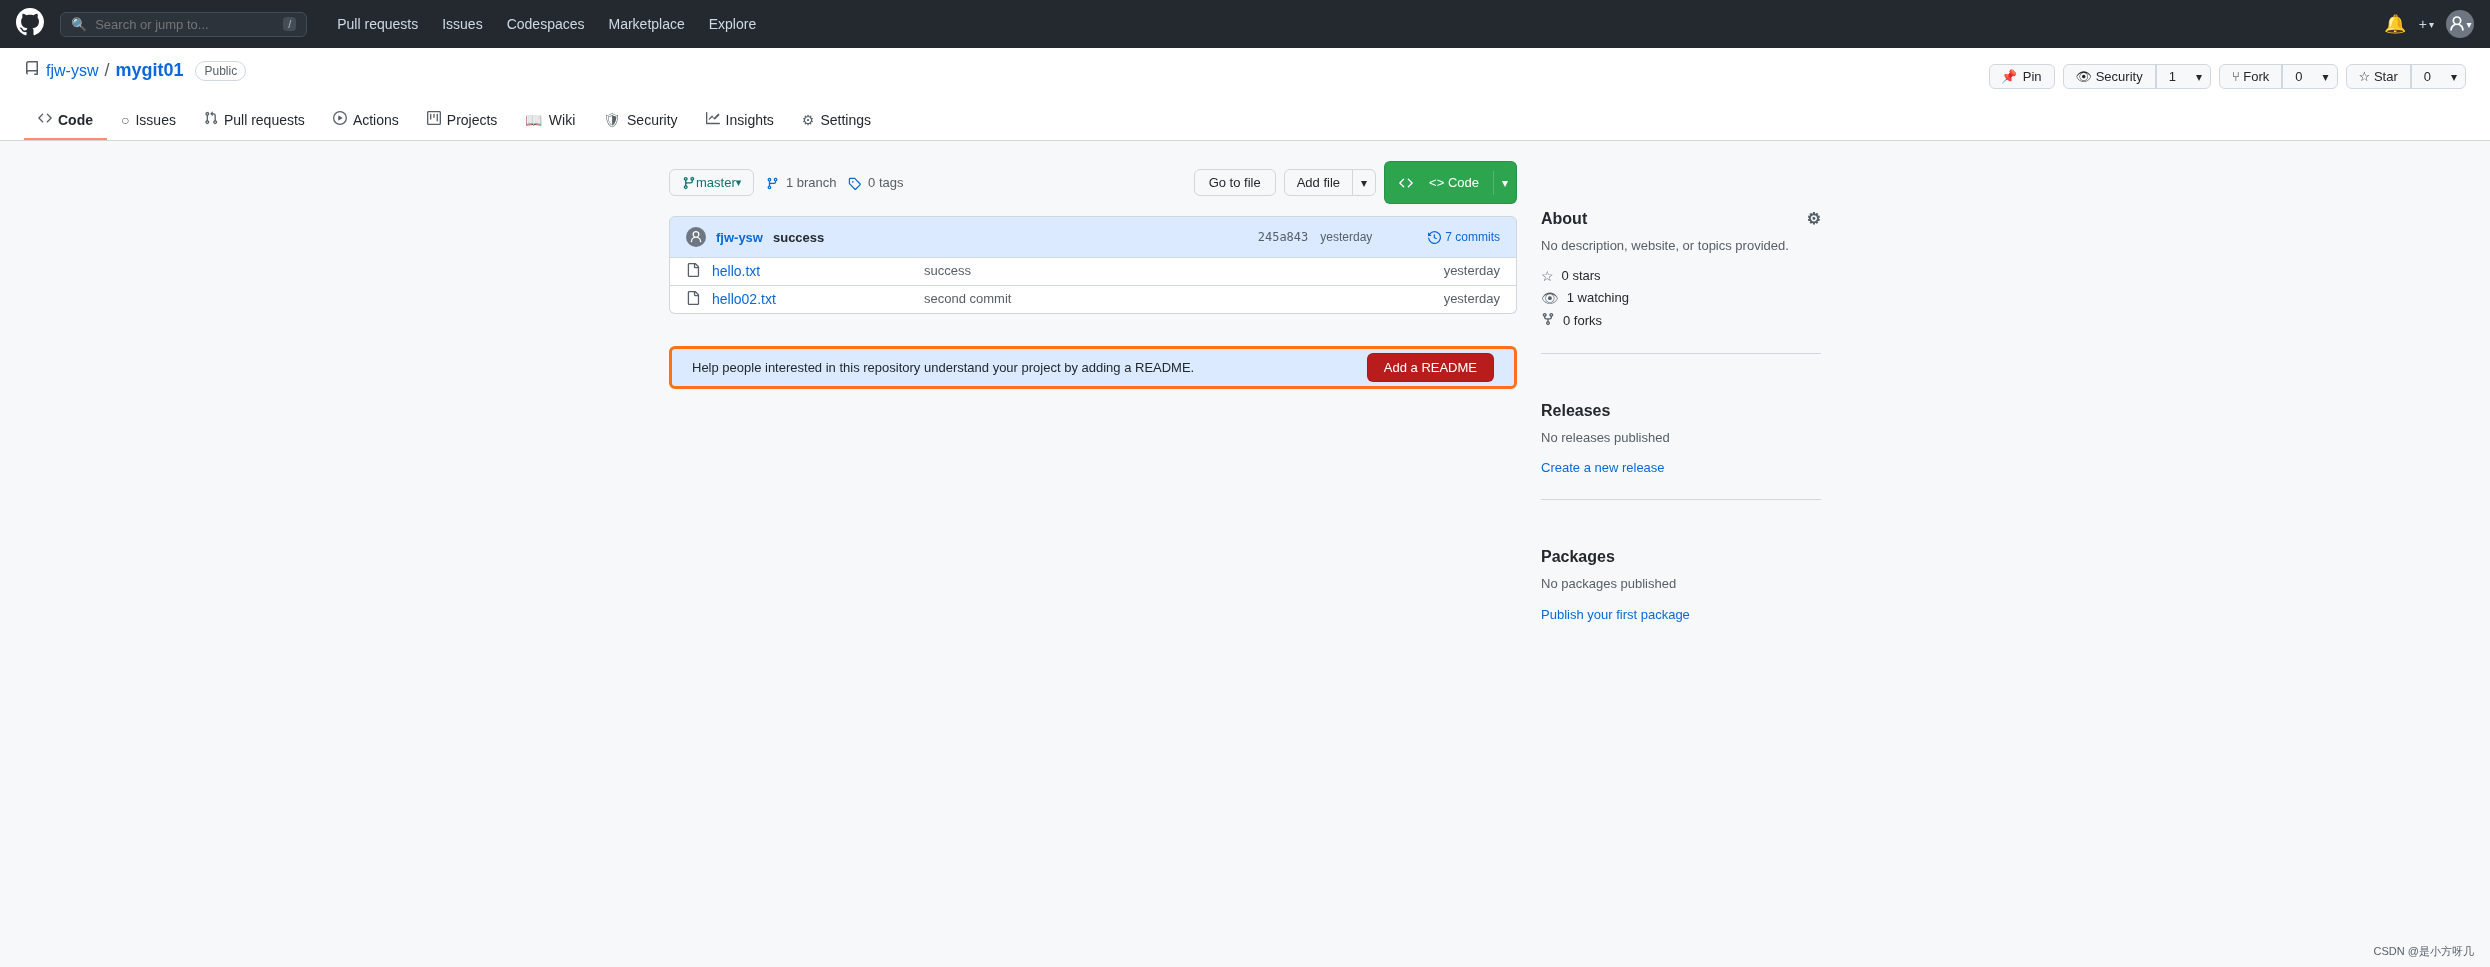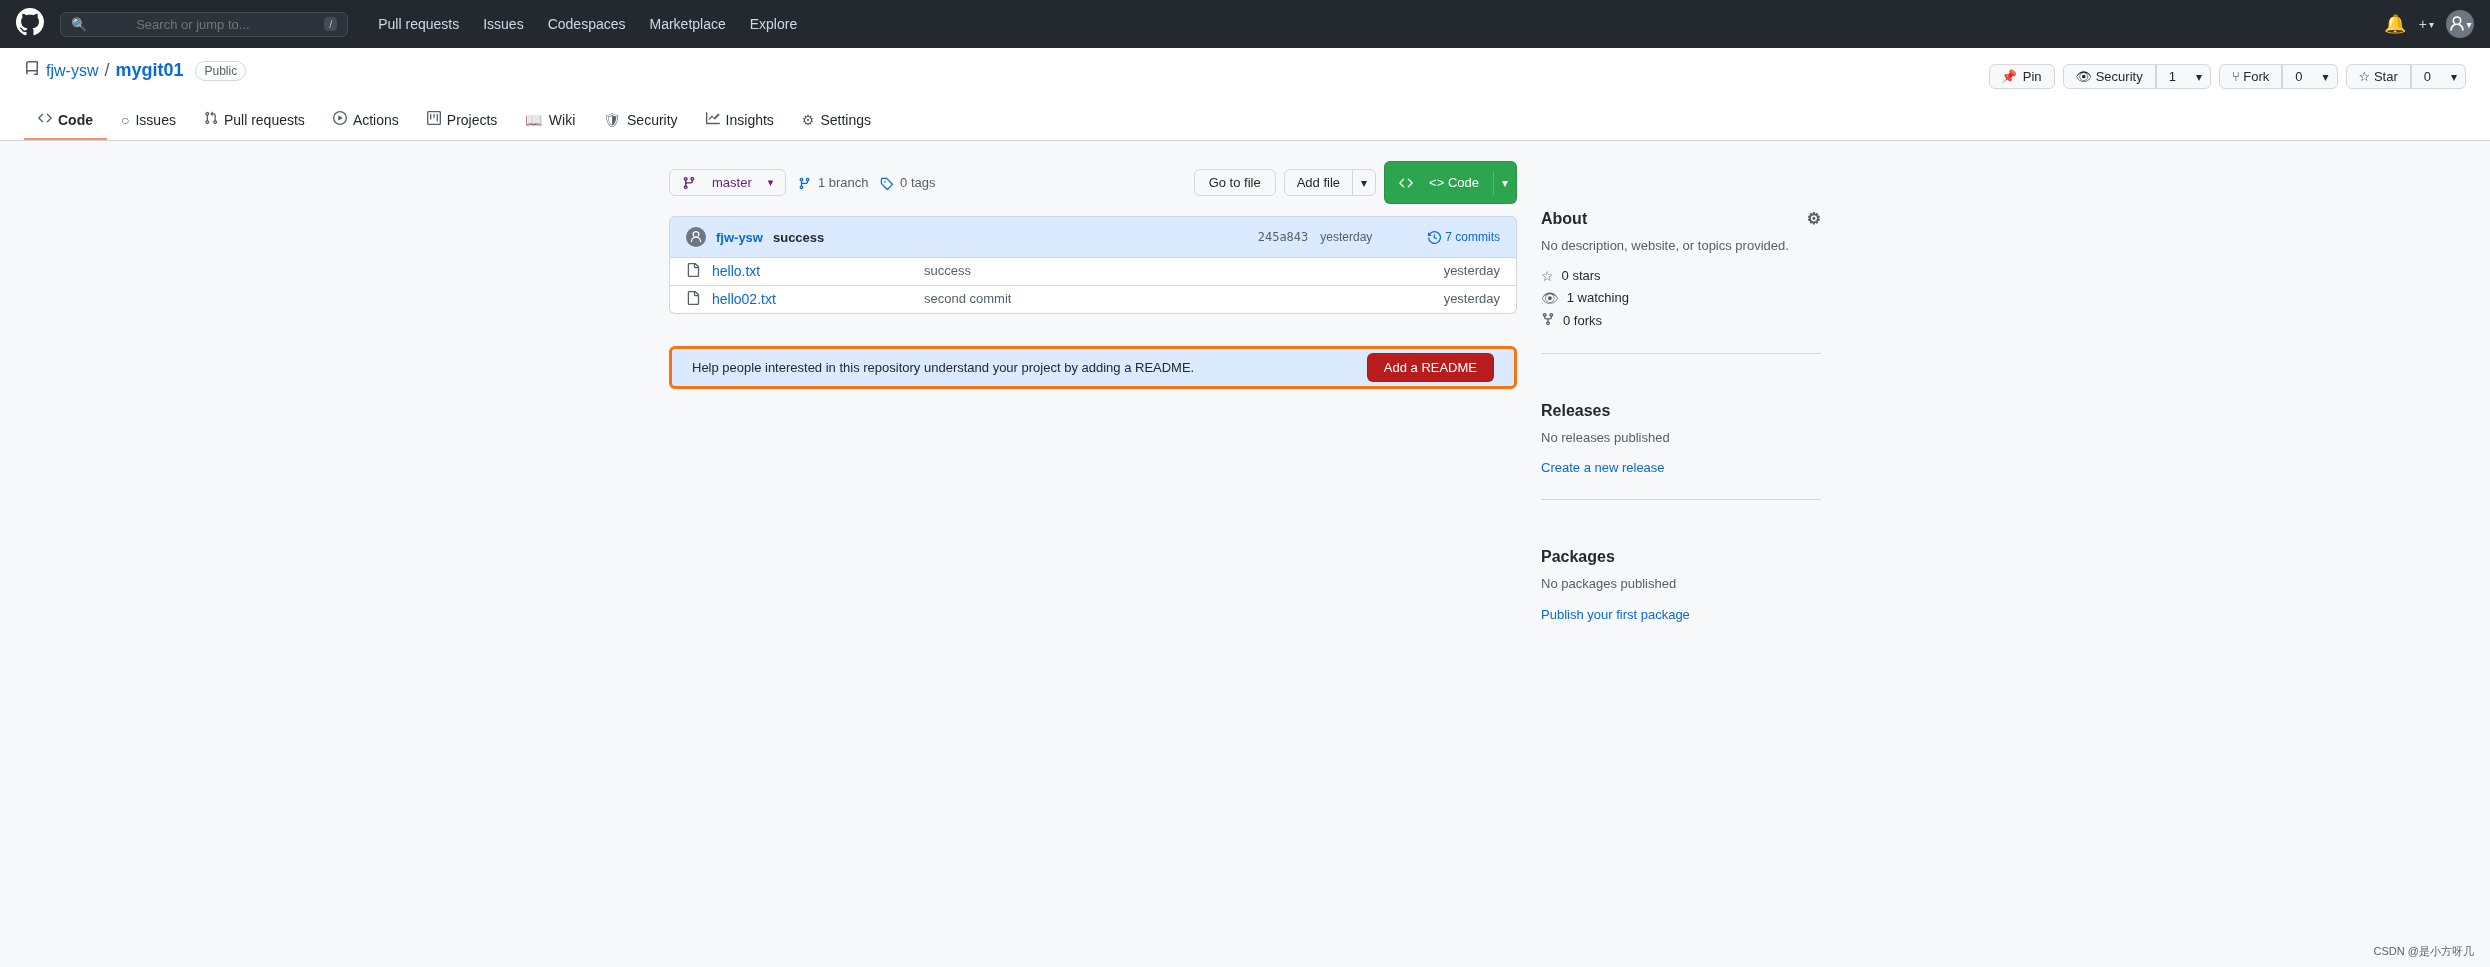--- a/index.html
+++ b/index.html
@@ -19,21 +19,21 @@
       display: flex; align-items: center;
       background: #2d333b;
       border: 1px solid #444c56;
       border-radius: 6px;
       padding: 4px 10px;
       gap: 8px;
       min-width: 240px;
     }
     .top-nav-search input {
       background: transparent; border: none; outline: none;
-      color: #eab308; font-size: 13px; width: 180px; margin-left: 41px;
+      color: #eab308; font-size: 13px; width: 180px;
     }
     .top-nav-search .kbd {
       background: #444c56; border-radius: 4px;
       color: #adbac7; font-size: 11px; padding: 1px 5px;
     }
     .top-nav-links { display: flex; align-items: center; gap: 4px; margin-left: 4px; }
     .top-nav-link {
       color: #cdd9e5; font-size: 14px; font-weight: 500;
       padding: 6px 10px; border-radius: 6px; cursor: pointer;
       text-decoration: none; white-space: nowrap;
@@ -103,24 +103,24 @@
       gap: 24px;
     }
     .repo-main { flex: 1; min-width: 0; }
     .repo-sidebar { width: 280px; flex-shrink: 0; }
 
     
     .fb-toolbar {
       display: flex; align-items: center; gap: 8px; margin-bottom: 12px;
     }
     .btn-branch {
-      display: inline-flex; align-items: center; gap: 16px;
+      display: inline-flex; align-items: center; gap: 0;
       border: 1px solid #d0d7de; background: #f6f8fa;
       border-radius: 6px; padding: 5px 12px;
-      font-size: 13px; cursor: pointer; color: #701a75; font-weight: 500;
+      font-size: 13px; cursor: pointer; color: #0f766e; font-weight: 500;
     }
     .fb-meta { display: flex; align-items: center; gap: 12px; margin-left: 4px; }
     .fb-meta a { color: #0969da; font-size: 13px; cursor: pointer; }
     .fb-meta span { color: #57606a; font-size: 13px; }
     .fb-toolbar-right { margin-left: auto; display: flex; align-items: center; gap: 8px; }
     .btn-go-file {
       padding: 5px 14px; border: 1px solid #d0d7de; background: #f6f8fa;
       border-radius: 6px; font-size: 13px; cursor: pointer; color: #24292f;
     }
     .btn-add-file {

